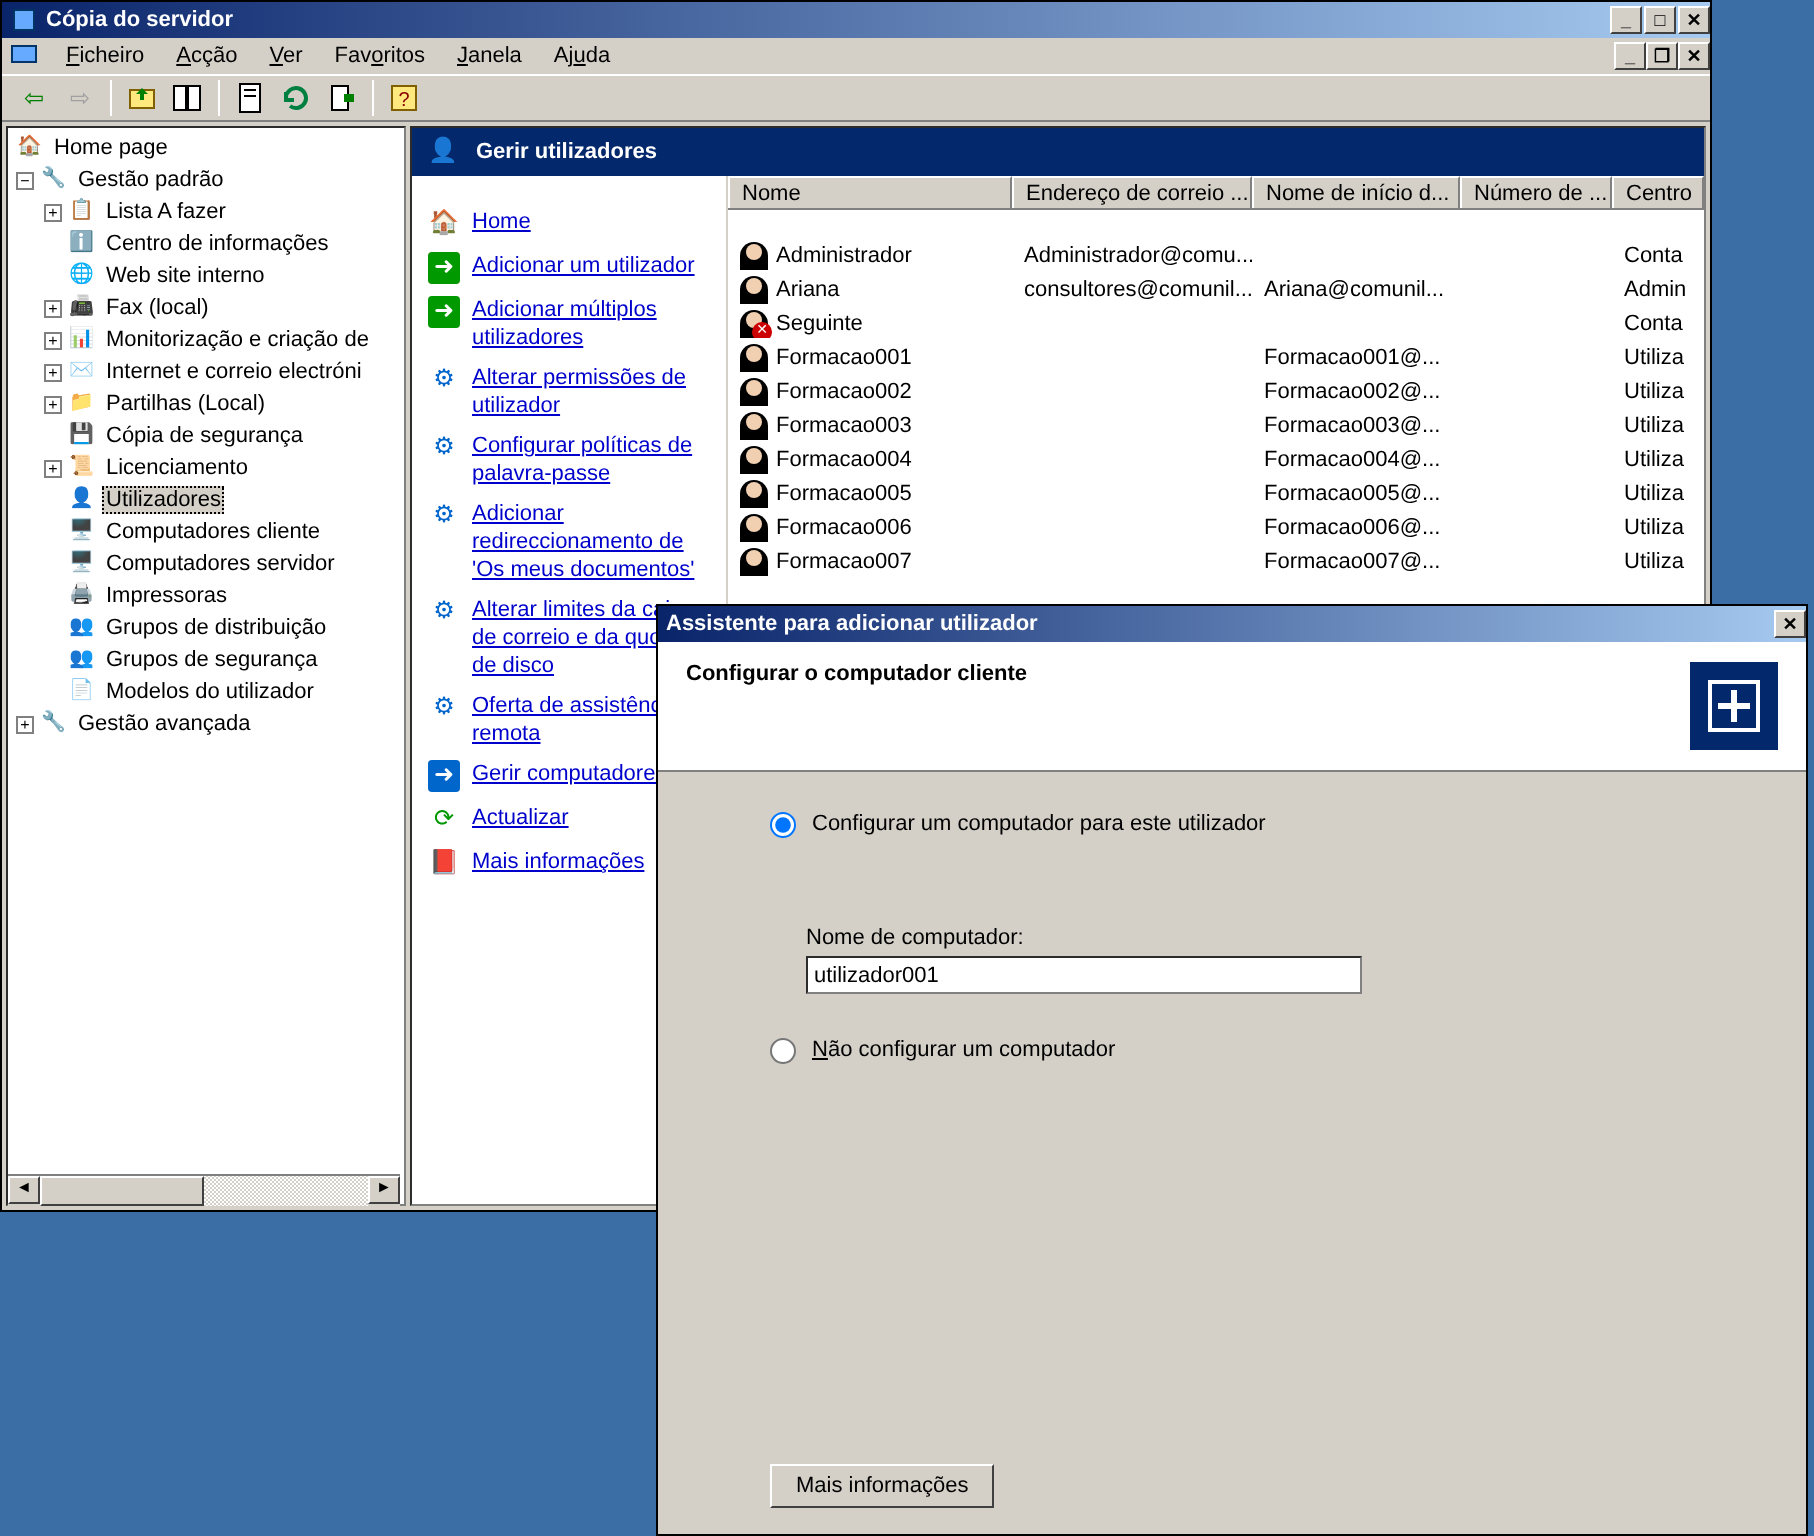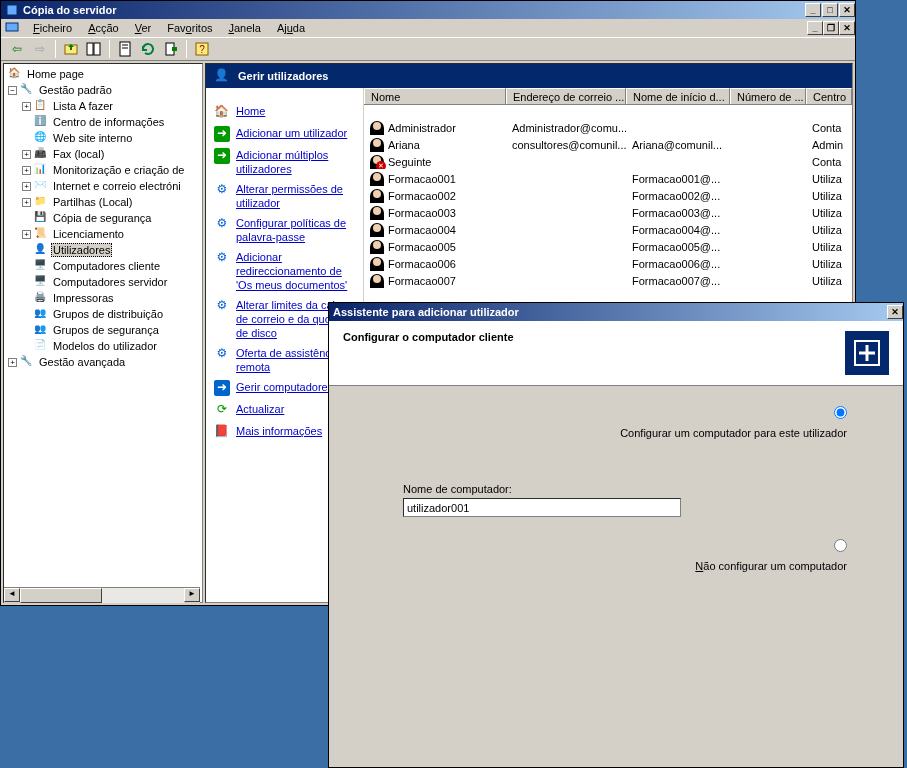--- a/index.html
+++ b/index.html
@@ -314,24 +314,23 @@
   align-items: center;
   justify-content: center;
   font-size: 26px;
 }
 .dialog-content {
   flex: 1;
   padding: 20px 56px;
 }
 .radio-row {
   display: flex;
-  align-items: flex-end;
+  align-items: flex-start;
   gap: 8px;
   margin-bottom: 8px;
-  flex-direction: column;
 }
 .radio-row input[type=radio] {
   margin: 0;
 }
 .field-label {
   margin-left: 18px;
   margin-bottom: 3px;
   margin-top: 44px;
 }
 .text-input {

